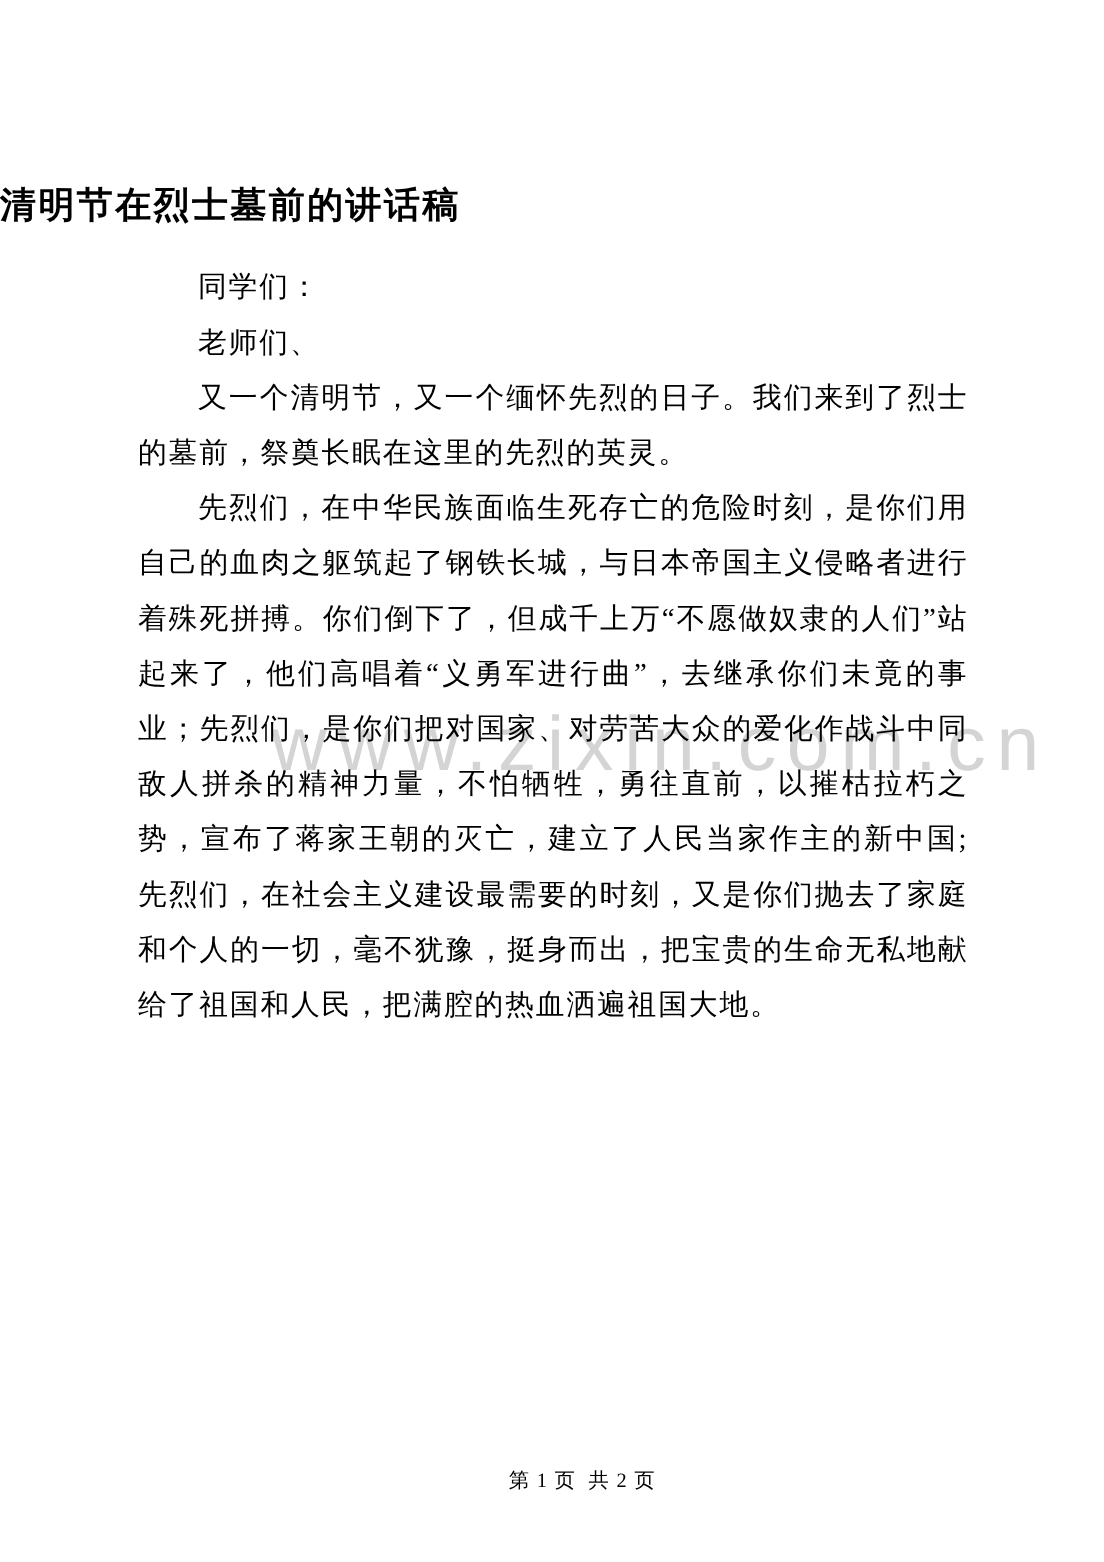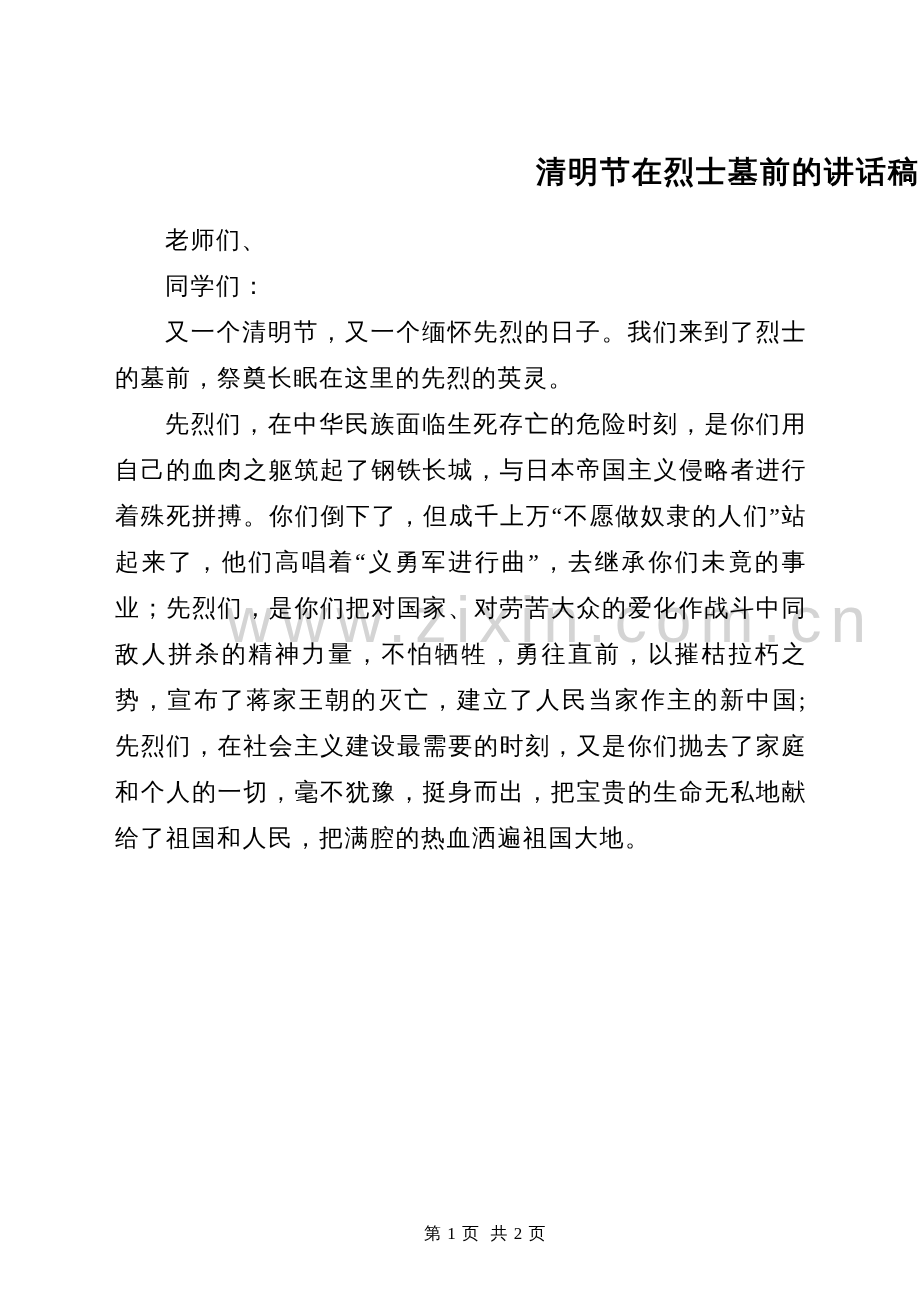--- a/index.html
+++ b/index.html
@@ -11,21 +11,21 @@
     color: #000000;
     font-family: "Liberation Serif", serif;
     overflow: hidden;
   }
   .doc-title {
     position: absolute;
     top: 150px;
     left: 0;
     width: 100%;
     margin: 0;
-    text-align: right;
+    text-align: left;
     font-size: 30px;
     font-weight: bold;
     letter-spacing: 2px;
     line-height: 44px;
   }
   .doc-body {
     position: absolute;
     top: 217px;
     left: 115px;
     width: 692px;
@@ -64,21 +64,21 @@
 </head>
 <body>
 
 <div class="page" style="background: rgb(255, 255, 255); color: rgb(0, 0, 0);">
 
   <h1 class="doc-title">清明节在烈士墓前的讲话稿</h1>
 
   <div class="watermark" style="color: rgb(212, 212, 212);">www.zixin.com.cn</div>
 
   <div class="doc-body">
+      <p class="para">同学们：</p>
       <p class="para">老师们、</p>
-      <p class="para">同学们：</p>
       <p class="para">又一个清明节，又一个缅怀先烈的日子。我们来到了烈士的墓前，祭奠长眠在这里的先烈的英灵。</p>
       <p class="para">先烈们，在中华民族面临生死存亡的危险时刻，是你们用自己的血肉之躯筑起了钢铁长城，与日本帝国主义侵略者进行着殊死拼搏。你们倒下了，但成千上万“不愿做奴隶的人们”站起来了，他们高唱着“义勇军进行曲”，去继承你们未竟的事业；先烈们，是你们把对国家、对劳苦大众的爱化作战斗中同敌人拼杀的精神力量，不怕牺牲，勇往直前，以摧枯拉朽之势，宣布了蒋家王朝的灭亡，建立了人民当家作主的新中国;先烈们，在社会主义建设最需要的时刻，又是你们抛去了家庭和个人的一切，毫不犹豫，挺身而出，把宝贵的生命无私地献给了祖国和人民，把满腔的热血洒遍祖国大地。</p>
     </div>
 
   <div class="page-footer">第 1 页  共 2 页</div>
 
 </div>
 
 </body></html>

